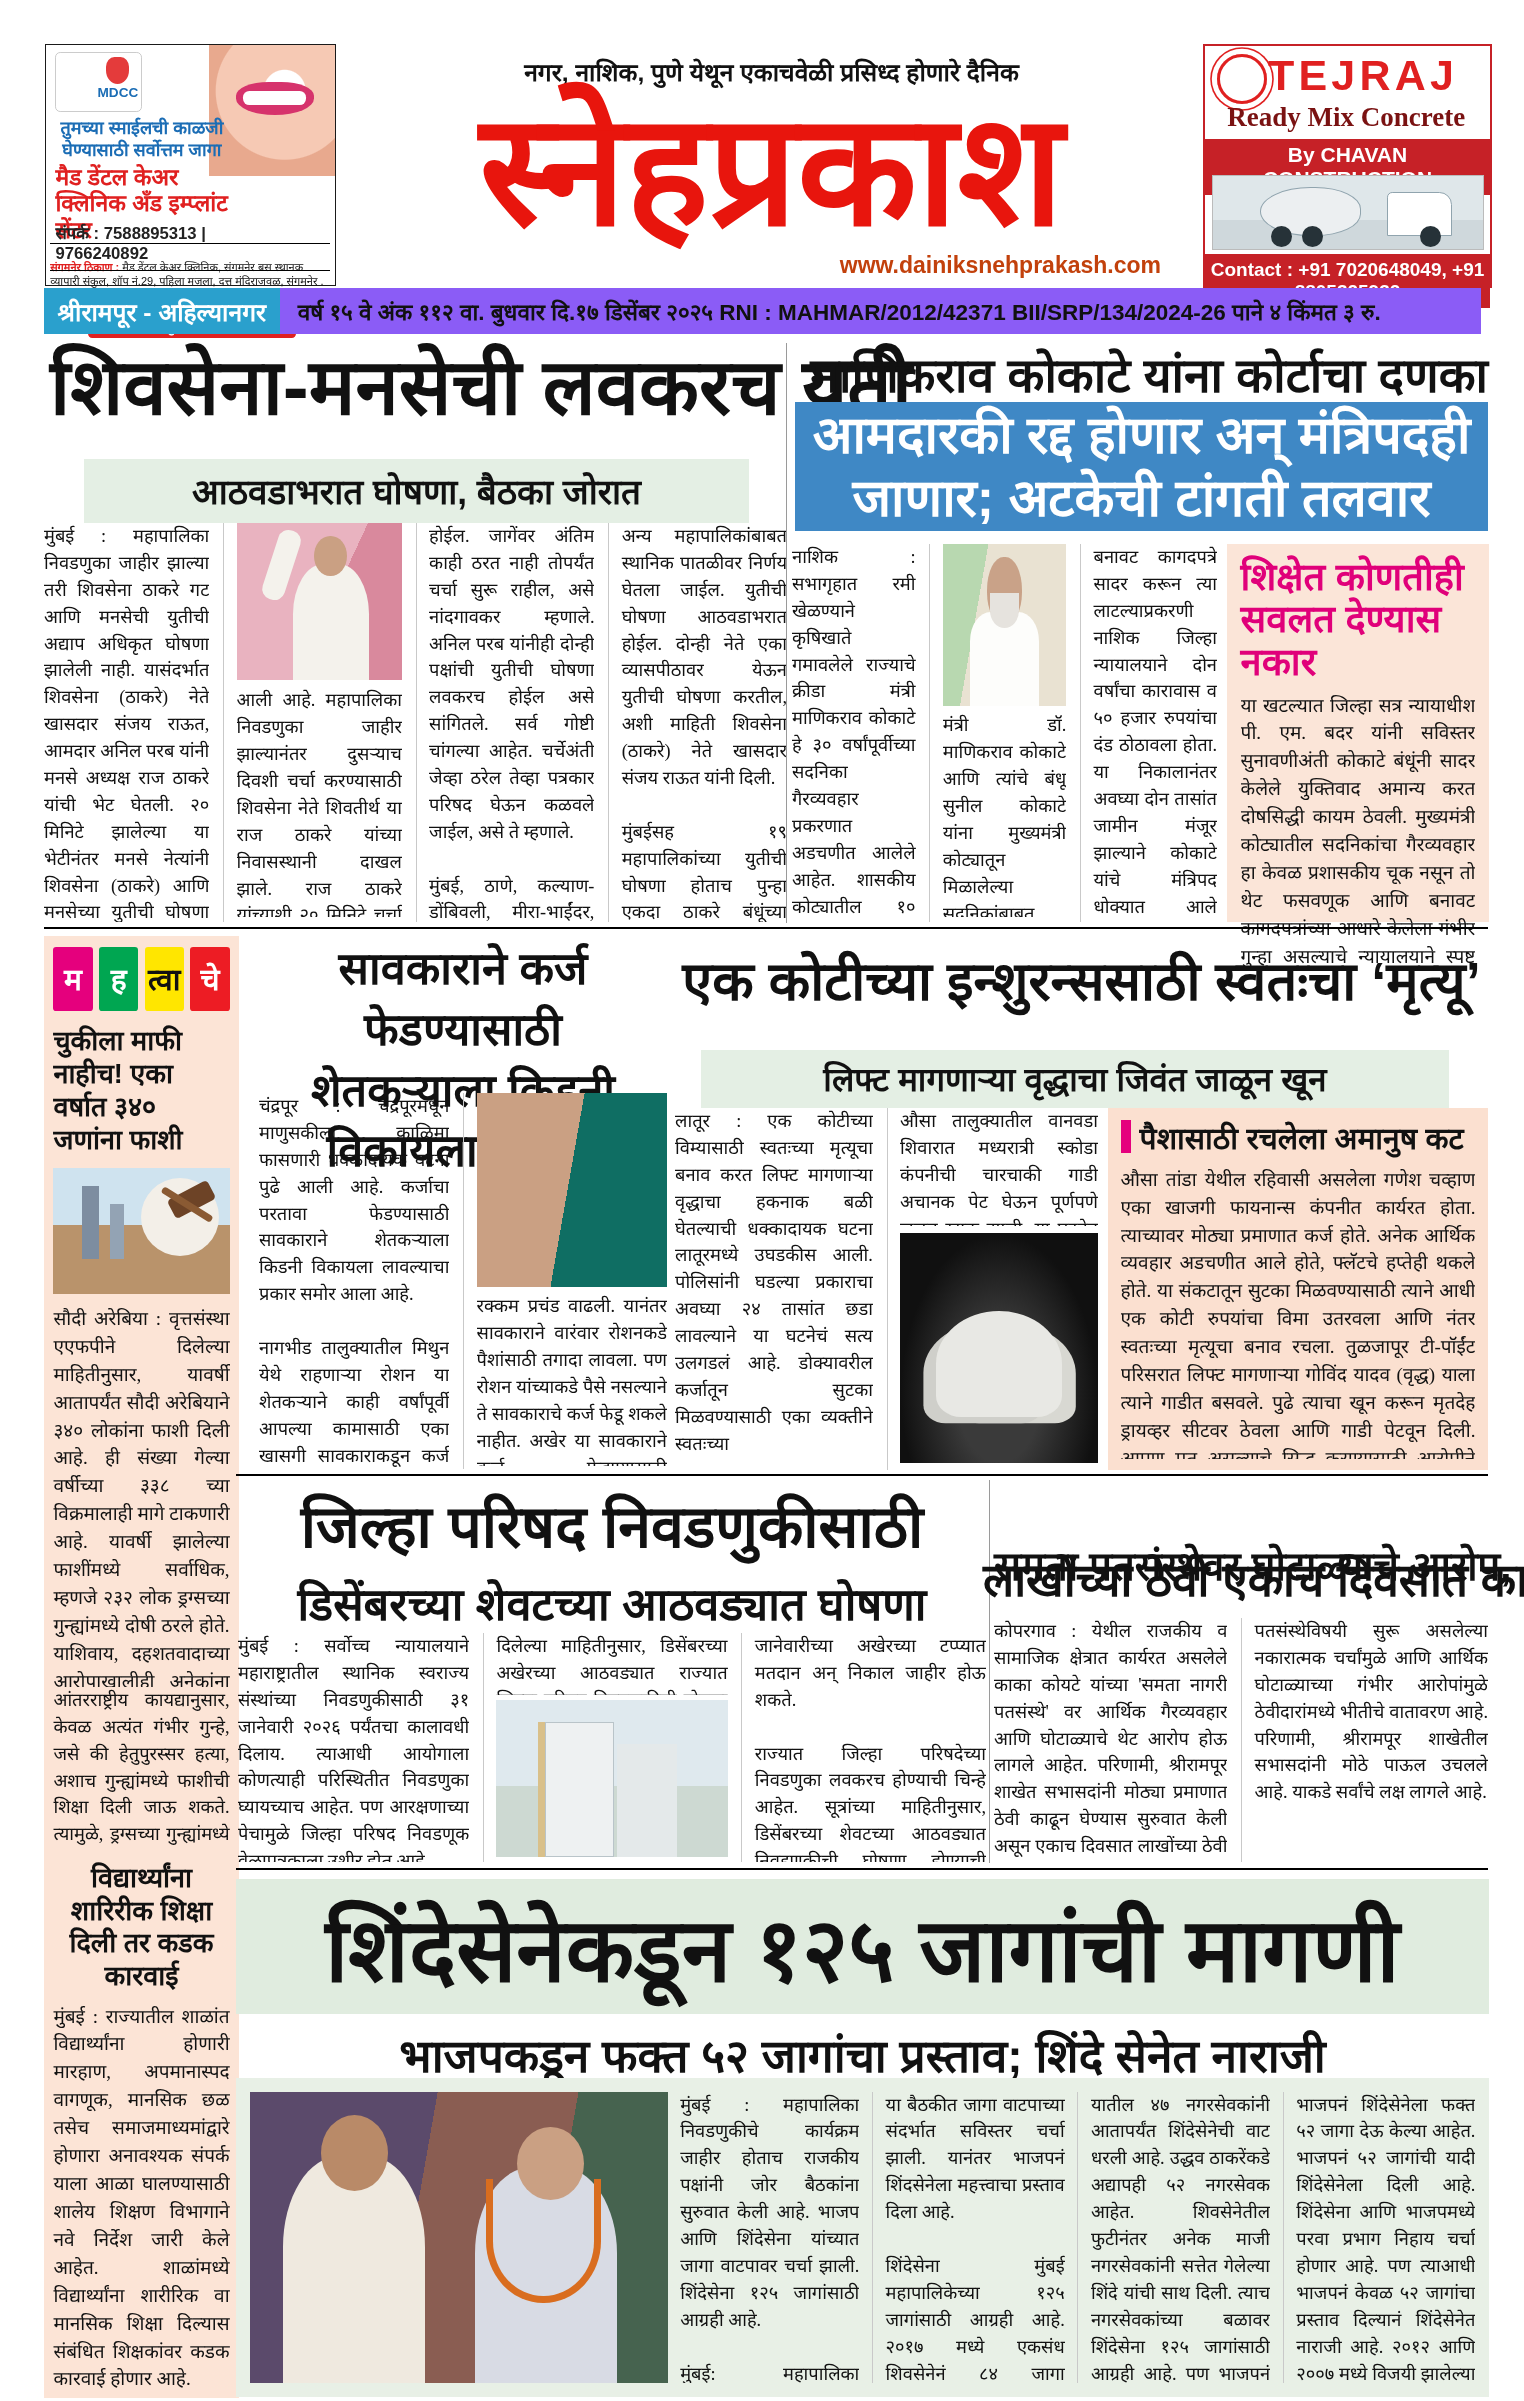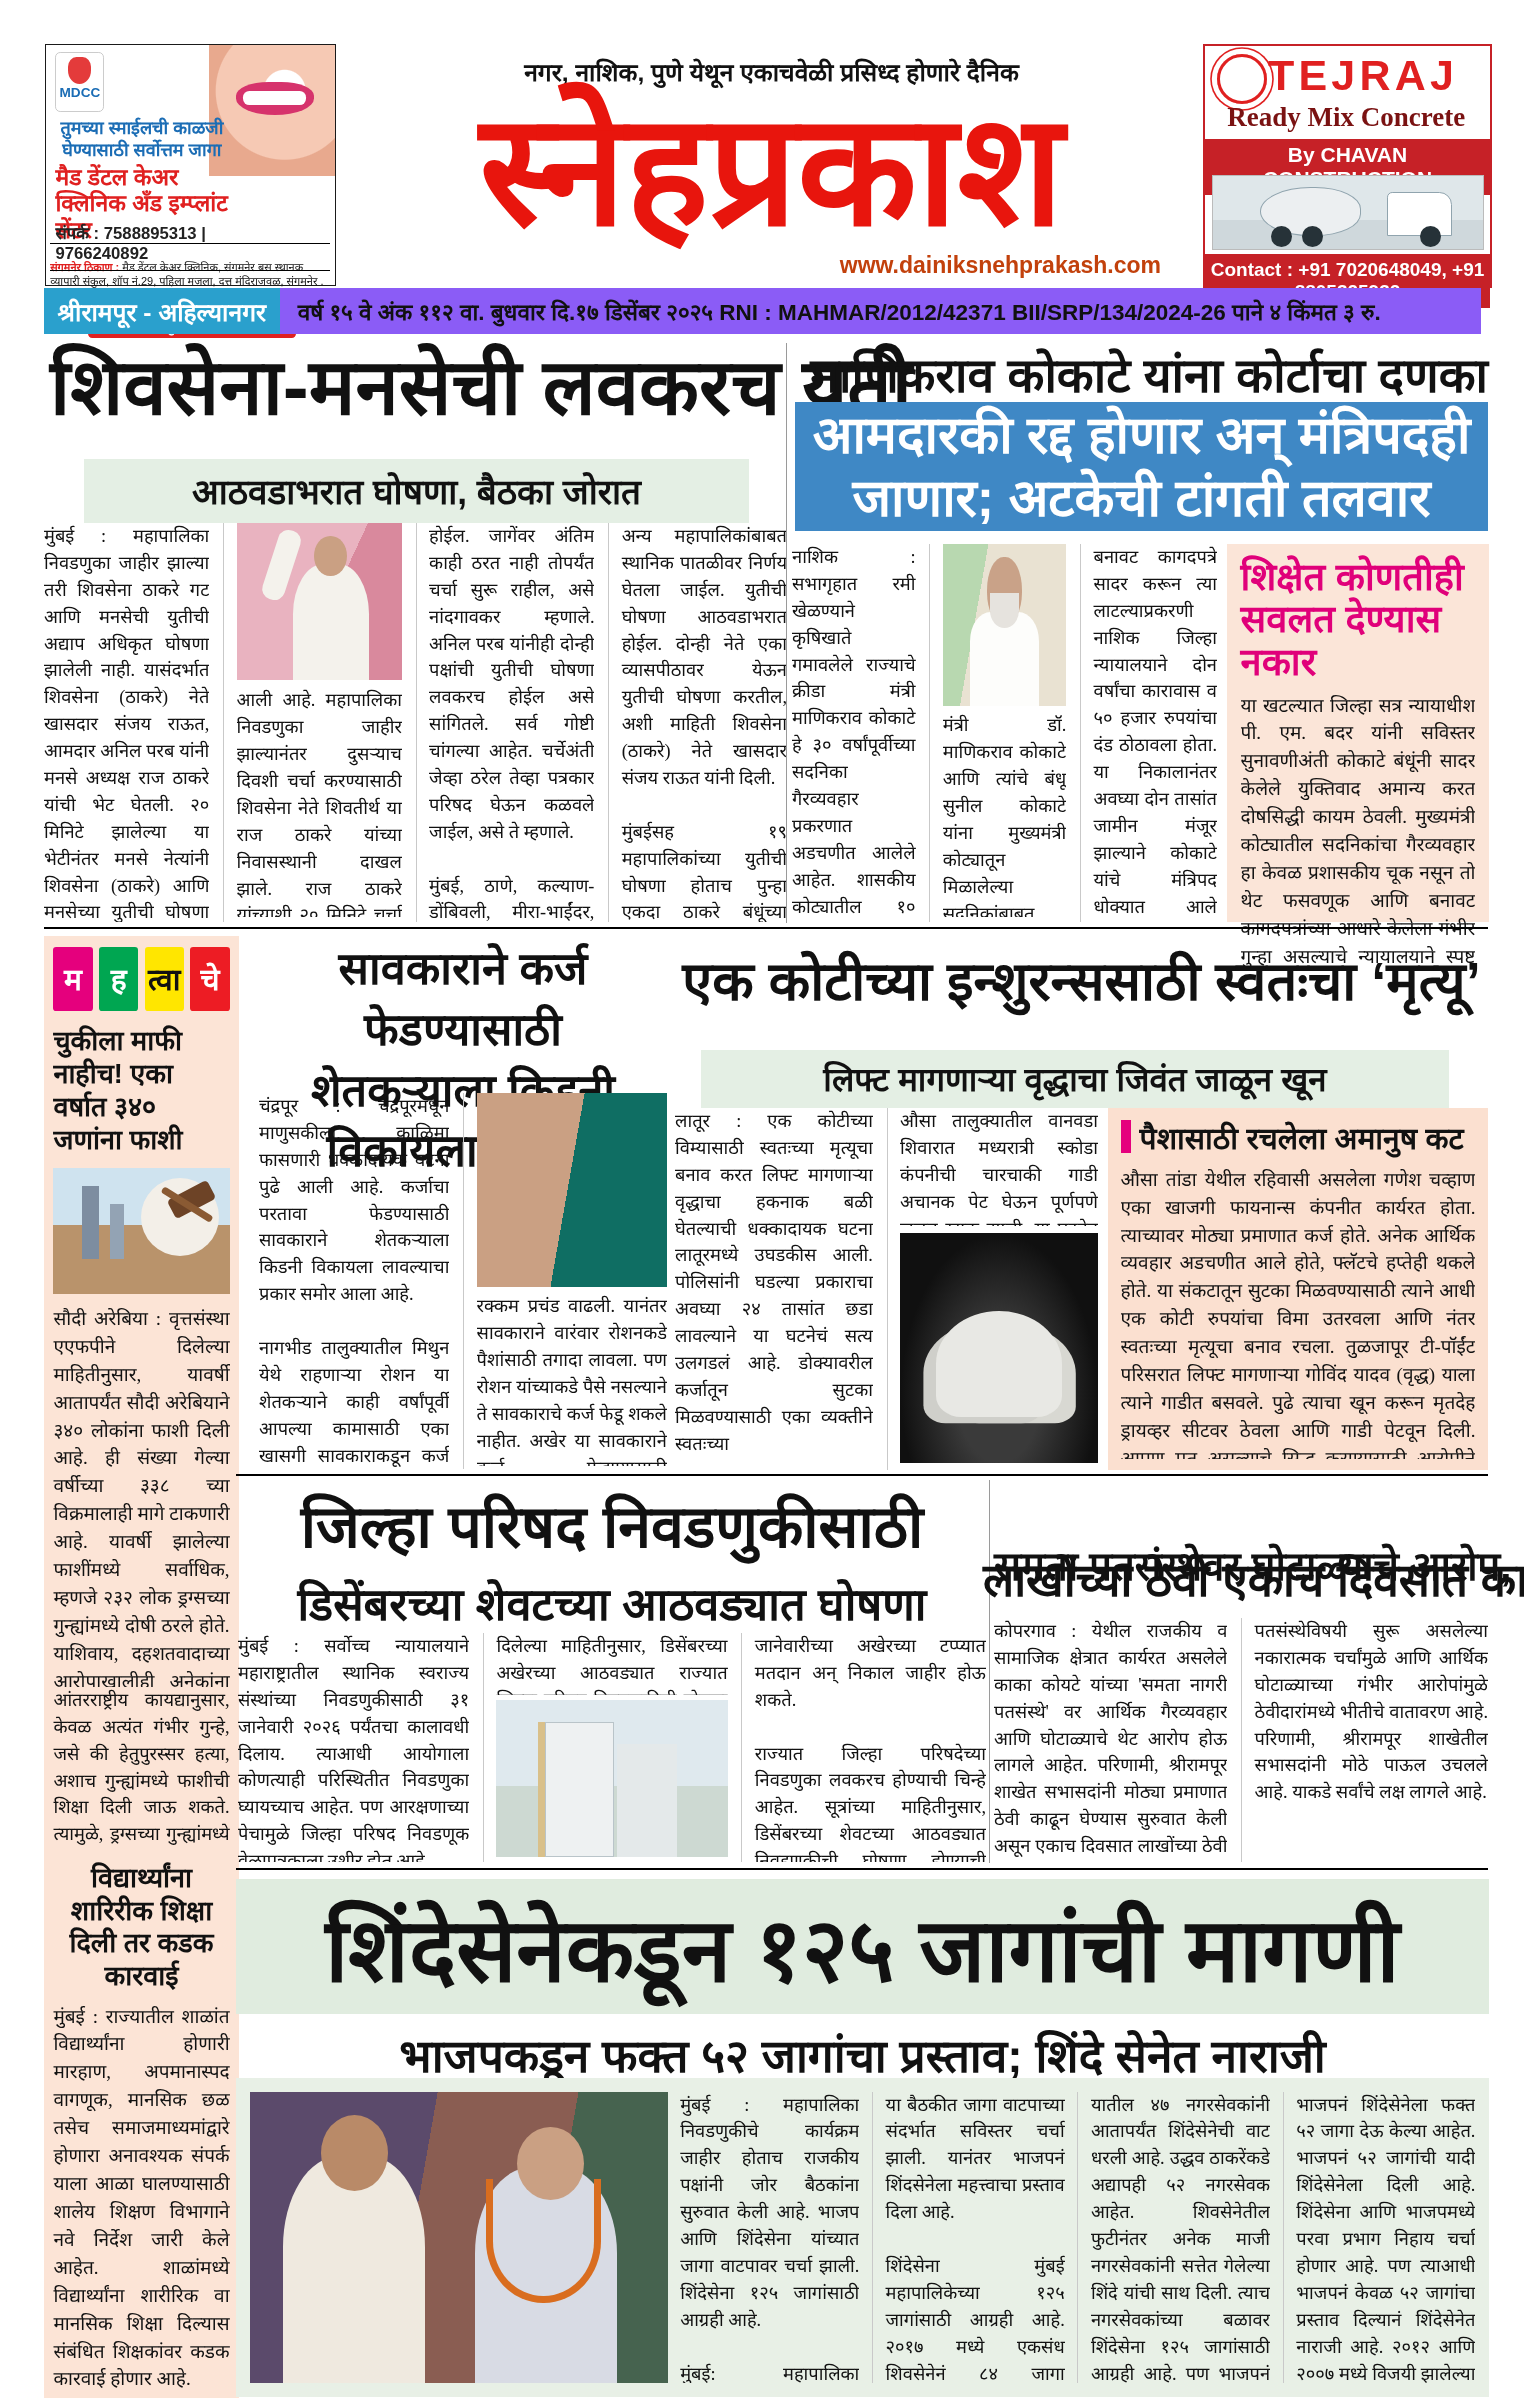--- a/index.html
+++ b/index.html
@@ -14,21 +14,21 @@
   .rule{background:#000;height:1.6px;}
   .vrule{background:#9a9a9a;width:1px;}
 
   
   .ad-dental{left:45px;top:44px;width:289px;height:240px;border:1.6px solid #1a1a1a;background:#fff;}
   .dental-photo{position:absolute;right:0;top:0;width:126px;height:131px;
     background:radial-gradient(circle at 60% 35%,#fff 0 18%,#f6c9b4 19% 60%,#e8a98e 61% 100%);}
   .dental-lips{position:absolute;right:21px;top:37px;width:78px;height:33px;border-radius:50% 50% 60% 60%;
     background:#d6336c;}
   .dental-teeth{position:absolute;right:29px;top:46px;width:63px;height:13.6px;border-radius:6.3px;background:#fff;}
-  .mdcc{left:9.4px;top:7.3px;width:47px;height:58px;border:1px solid #ccc;border-radius:5.2px;text-align:center;}
+  .mdcc{left:9.4px;top:7.3px;width:47px;height:58px;border:1px solid #ccc;border-radius:5.2px;text-align:center;padding-left:38px;}
   .mdcc .tooth{width:23px;height:27px;margin:4.2px auto 1px;background:#e43b3b;border-radius:40% 40% 55% 55%;}
   .mdcc-label{font-size:13.6px;font-weight:bold;color:#1b6db5;}
   .dental-line1{left:9.4px;top:73px;width:173px;font-size:18px;font-weight:bold;color:#1b6db5;line-height:1.2;text-align:center;}
   .dental-title{left:9.4px;top:119px;width:188px;font-size:23px;font-weight:bold;color:#e02020;line-height:1.15;}
   .dental-contact{left:9.4px;top:176px;width:220px;font-size:16.7px;font-weight:bold;color:#222;}
   .dental-loc{left:4.2px;width:280px;font-size:11px;line-height:1.25;border-top:1.6px solid #000;padding-top:17px;}
   .loc1{top:198px;}
   .loc2{top:225px;border-top:1.6px solid #000;}
   .loc-label{color:#e02020;font-weight:bold;}
   .dental-times{left:42px;top:257px;width:204px;background:#e02020;color:#fff;font-size:11.5px;font-weight:bold;

